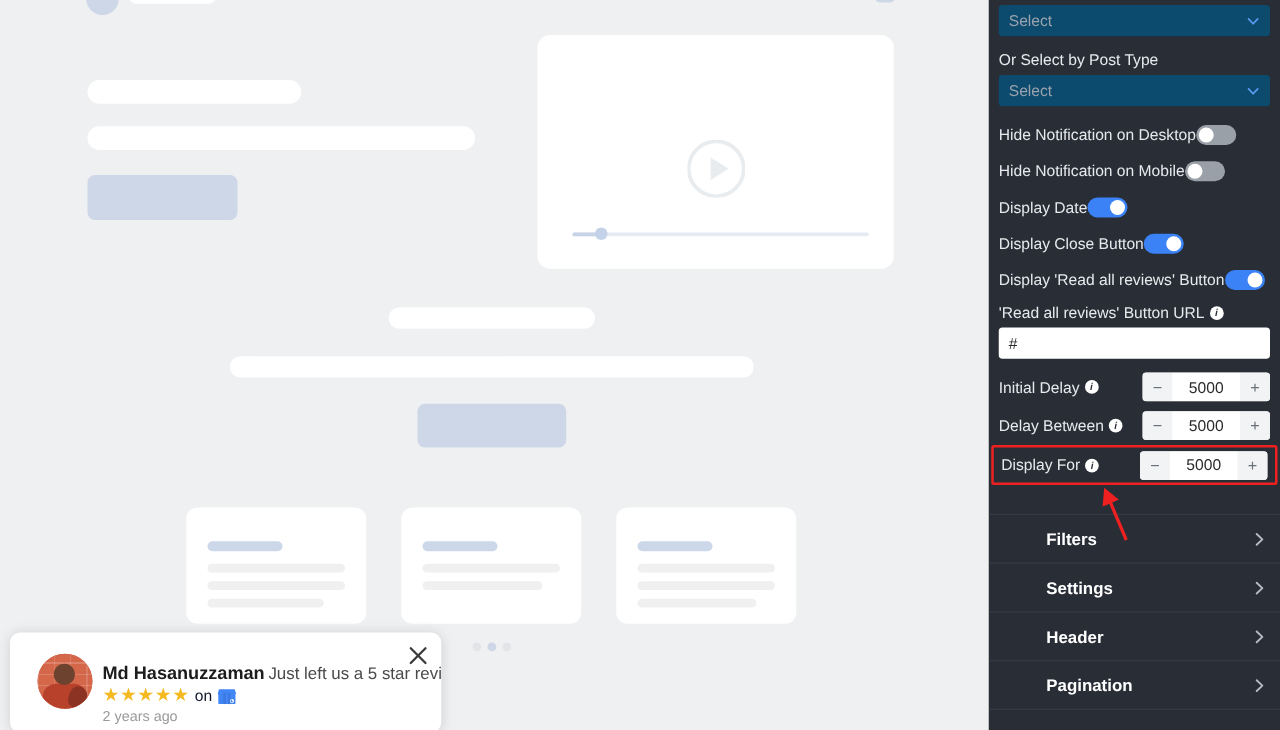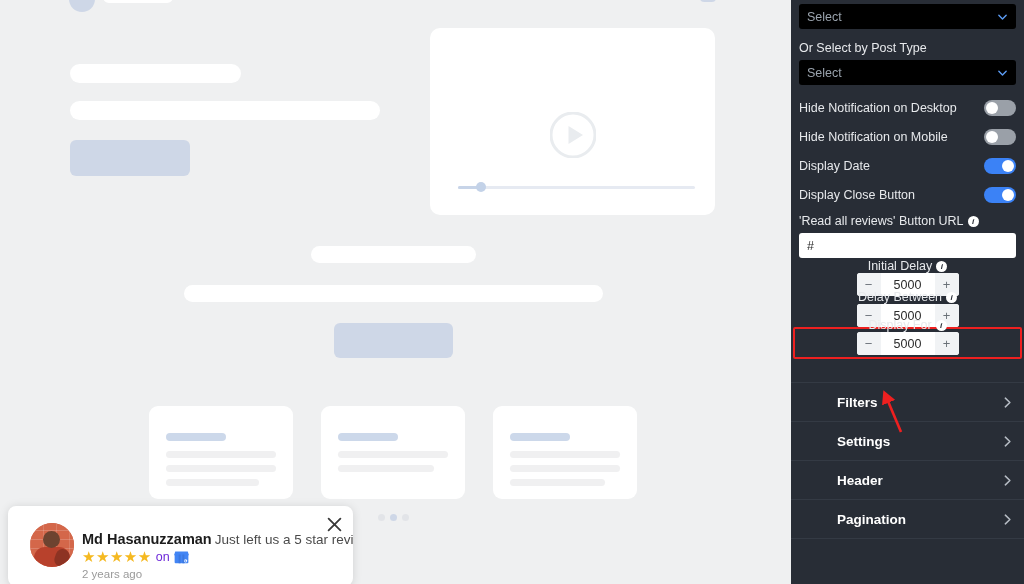--- a/index.html
+++ b/index.html
@@ -138,21 +138,21 @@
     position: absolute; left: 25px; top: 26px; width: 14px; height: 18px;
     border-radius: 7px; background: #8d3323; transform: rotate(18deg);
   }
 
   .rv-line1 { position: absolute; left: 74px; top: 24px; white-space: nowrap; }
   .rv-name { font-size: 14.5px; font-weight: bold; color: #1c1c1c; }
   .rv-action { font-size: 13.5px; color: #4a4a4a; margin-left: 3px; }
 
   .rv-line2 { position: absolute; left: 74px; top: 43px; display: flex; align-items: center; gap: 4px; }
   .rv-stars { color: #f5b921; font-size: 15px; letter-spacing: 0.5px; line-height: 1; }
-  .rv-on { font-size: 12.5px; color: #6d28d9; }
+  .rv-on { font-size: 12.5px; color: #0f172a; }
   .gmb-icon { width: 15px; height: 14px; display: block; }
 
   .rv-time { position: absolute; left: 74px; top: 62px; font-size: 11.5px; color: #9a9a9a; }
 
   .rv-close {
     position: absolute; right: 11px; top: 11px;
     width: 15px; height: 15px; cursor: pointer;
     color: #3a3a3a;
   }
 
@@ -166,34 +166,34 @@
   }
   .sb-inner { padding: 0 8px; }
 
   .field-label {
     font-size: 12.5px; color: #e7e9ec; font-weight: normal;
     margin: 0 0 5px 0; display: flex; align-items: center; gap: 4px;
   }
   .sb-select {
     position: relative;
     height: 25px;
-    background: #000000;
+    background: #0c4a6e;
     border-radius: 3px;
     display: flex; align-items: center;
     padding: 0 8px;
     cursor: pointer;
   }
   .sb-select .ph { font-size: 12.5px; color: #9aa3ad; }
   .sb-select .chev {
     position: absolute; right: 8px; top: 50%; transform: translateY(-50%);
     width: 11px; height: 11px; color: #5b9bf3;
   }
 
   .toggle-row {
-    display: flex; align-items: center; justify-content: space-between;
+    display: flex; align-items: center; justify-content: flex-start;
     height: 29px;
   }
   .toggle-row .lbl { font-size: 12.5px; color: #e7e9ec; display: flex; align-items: center; gap: 4px; }
   .switch {
     width: 32px; height: 16px; border-radius: 9px;
     background: #9aa0a8; position: relative; flex: none; cursor: pointer;
   }
   .switch.on { background: #3b82f6; }
   .switch .knob {
     position: absolute; top: 2px; left: 2px;
@@ -202,23 +202,22 @@
   }
   .switch.on .knob { left: 18px; }
 
   .text-input {
     height: 25px; background: #ffffff; border-radius: 3px;
     display: flex; align-items: center; padding: 0 8px;
     font-size: 12.5px; color: #2b2b2b;
   }
 
   .num-row {
-    display: flex; align-items: center; justify-content: flex-end;
+    display: flex; align-items: center; justify-content: space-between;
     height: 31px;
-    flex-direction: column;
   }
   .num-row .lbl { font-size: 12.5px; color: #e7e9ec; display: flex; align-items: center; gap: 4px; }
   .stepper {
     display: flex; align-items: stretch;
     width: 102px; height: 23px;
     background: #ffffff; border-radius: 3px; overflow: hidden;
     flex: none;
   }
   .stepper .btn {
     width: 24px; background: #f1f3f5; color: #6a7178;
@@ -394,20 +393,26 @@
         <div class="switch on">
             <div class="knob"></div>
           </div>
       </div>
       <div class="toggle-row">
         <span class="lbl">Display Close Button</span>
         <div class="switch on">
             <div class="knob"></div>
           </div>
       </div>
+      <div class="toggle-row">
+        <span class="lbl">Display 'Read all reviews' Button</span>
+        <div class="switch on">
+            <div class="knob"></div>
+          </div>
+      </div>
 
       <div style="height:5px;"></div>
 
       <div class="field-label">
         <span>'Read all reviews' Button URL</span>
         <span class="info-i">i</span>
       </div>
       <div class="text-input">
         <span>#</span>
       </div>

